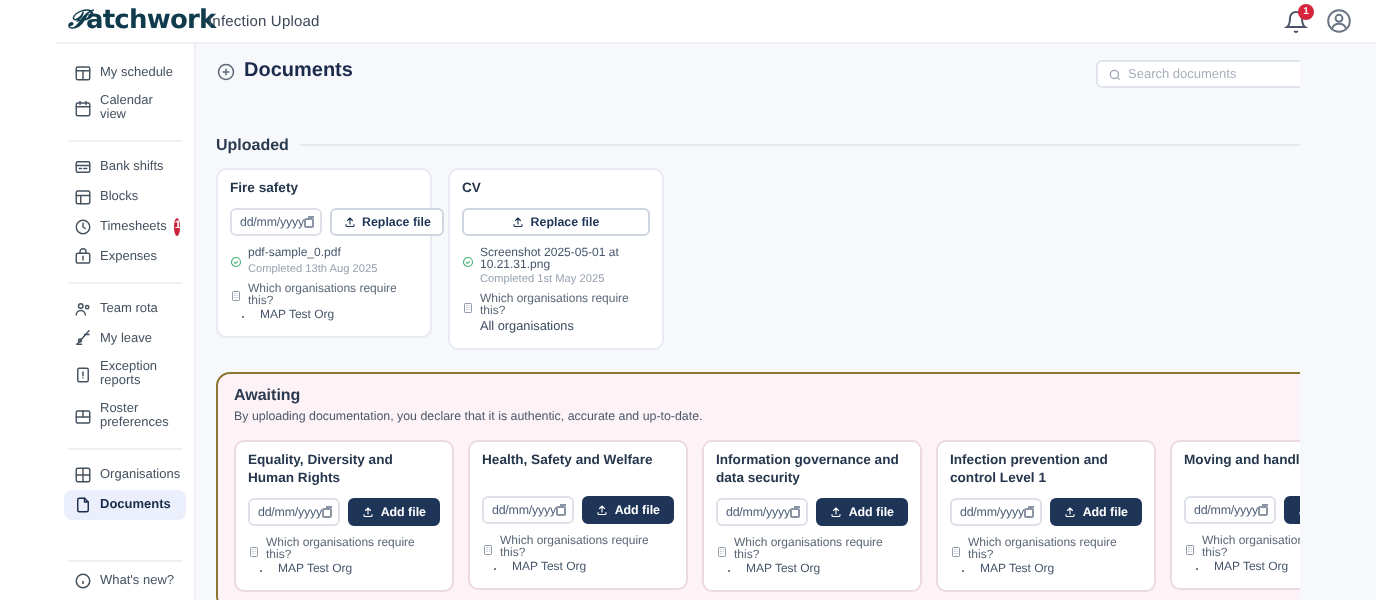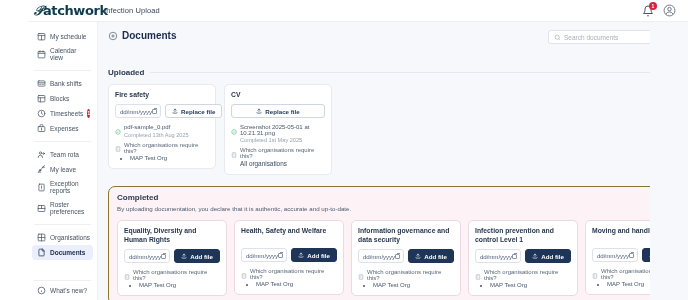--- a/index.html
+++ b/index.html
@@ -400,21 +400,21 @@
                 <span class="req-label">Which organisations require this?</span>
               </div>
               <ul class="req-list">
                 <li class="req-item plain">All organisations</li>
               </ul>
             </div>
           </div>
         </div>
 
       <div class="awaiting">
-        <div class="awaiting-title">Completed</div>
+        <div class="awaiting-title">Awaiting</div>
         <div class="awaiting-desc">By uploading documentation, you declare that it is authentic, accurate and up-to-date.</div>
         <div class="awaiting-cards" id="awaiting-host">
             <div class="card await">
               <div class="card-title">Equality, Diversity and Human Rights</div>
               <div class="row-controls">
                 <div class="date-input">
                   <span class="date-text">dd/mm/yyyy</span>
                   <span class="cal-glyph"></span>
                 </div>
                 <div class="btn btn-primary">

